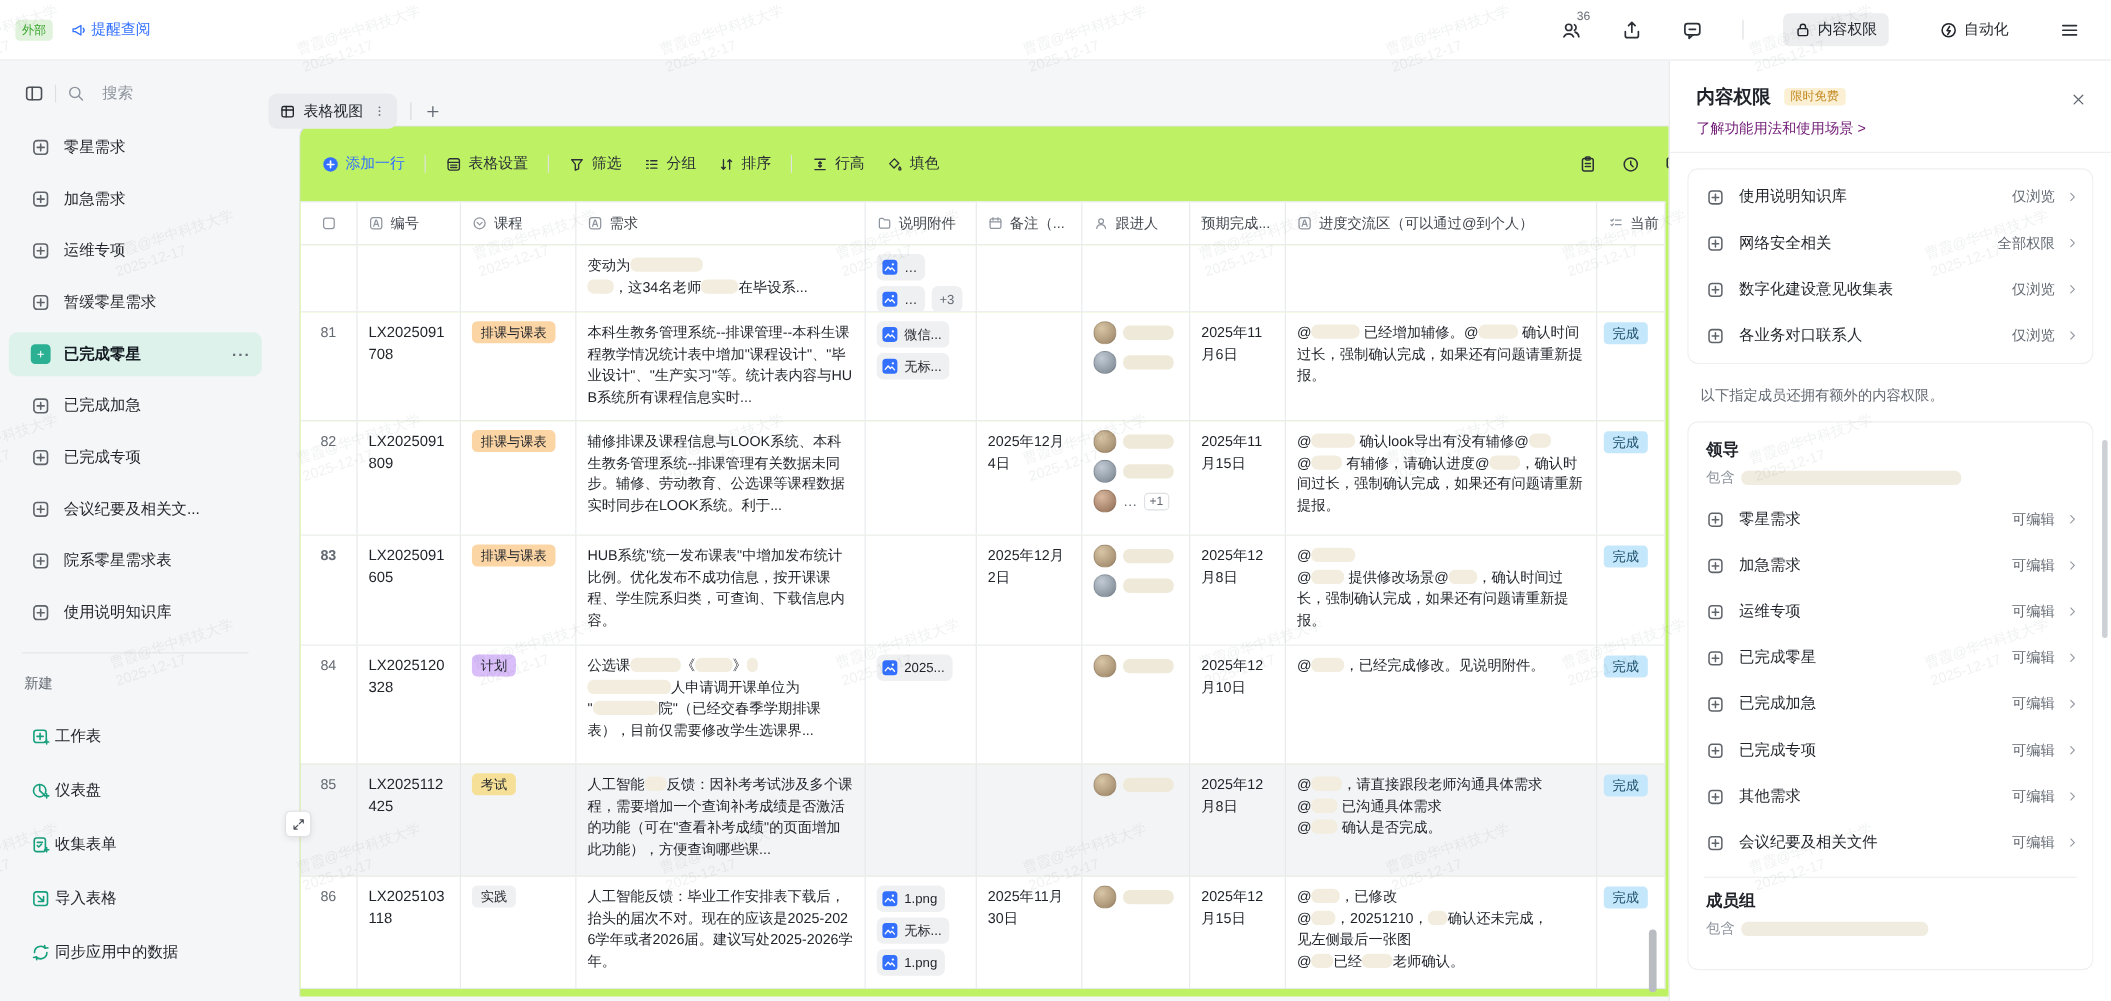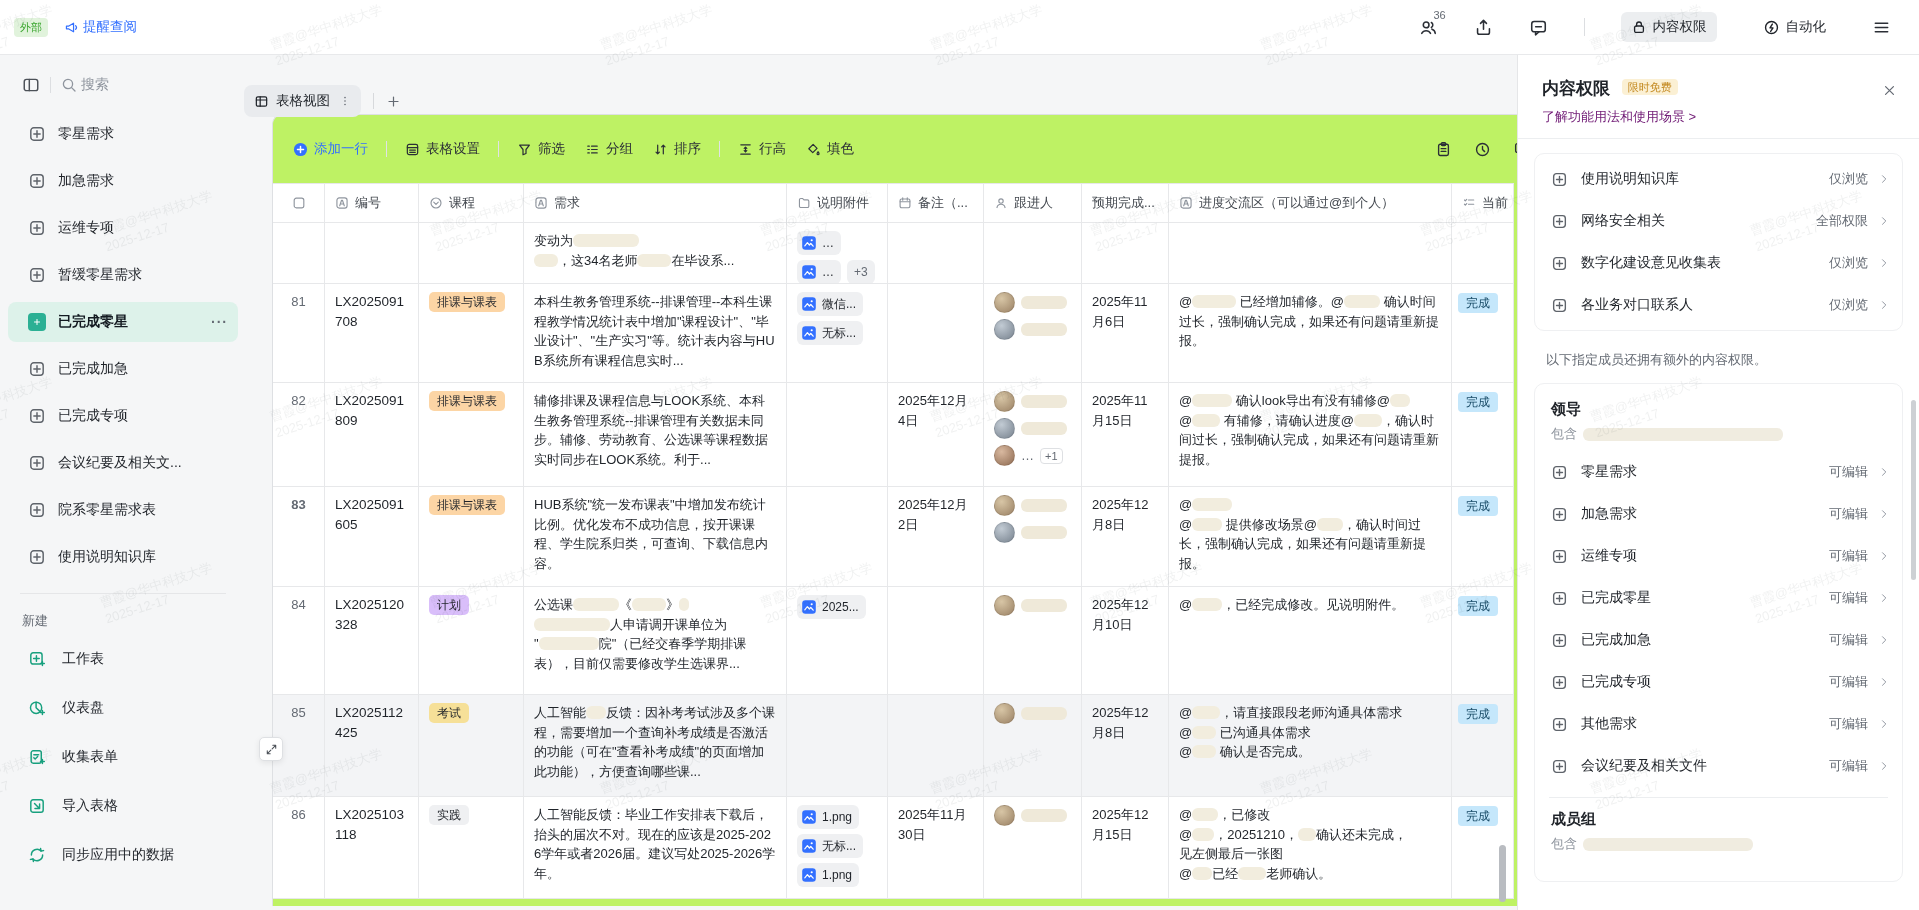--- a/index.html
+++ b/index.html
@@ -18,30 +18,30 @@
 .tb-ic{position:relative;color:#2b2f36;cursor:pointer}
 .tb-ic svg.ic{width:19px;height:19px}
 .tb-count{position:absolute;top:-9px;left:15px;font-size:11px;color:#646a73}
 .tb-divider{width:1px;height:18px;background:#dcdee1}
 .tb-btn{display:flex;align-items:center;gap:6px;font-size:13.5px;padding:6px 10px;border-radius:6px;cursor:pointer;color:#1f2329}
 .tb-btn.active{background:#eceef0}
 
 #sidebar{position:absolute;left:0;top:55px;width:246px;bottom:0;z-index:10}
 #sb-top{display:flex;align-items:center;height:44px;margin:8px 10px 0 22px;gap:10px;color:#4c5158}
 #sb-top .sep{width:1px;height:16px;background:#dcdee1}
-#sb-search{display:flex;align-items:center;gap:4px;color:#8f959e;font-size:14px;flex:1;cursor:text}
+#sb-search{display:flex;align-items:center;gap:16px;color:#8f959e;font-size:14px;flex:1;cursor:text}
 .sb-item{display:flex;align-items:center;gap:12px;height:40px;margin:7px 8px 0 8px;padding:0 10px 0 20px;border-radius:8px;font-size:14px;color:#1f2329;cursor:pointer}
 .sb-item .tblic{width:18px;height:18px;color:#5f646b;flex:none}
 .sb-item.active{background:#ddf2ea;font-weight:700}
 .sb-item.active .lbl{color:#131a21}
 .sb-item .more{margin-left:auto;color:#646a73;letter-spacing:1px;font-size:14px}
 .tblic-active{width:18px;height:18px;border-radius:4px;background:#2bb094;display:flex;align-items:center;justify-content:center;flex:none}
 .sb-div{height:1px;background:#e5e6e8;margin:16px 20px 0 20px}
 #sb-new-label{margin:18px 0 0 22px;color:#646a73;font-size:13px}
-.sb-new{display:flex;align-items:center;gap:16px;height:40px;margin:9px 8px 0 8px;padding:0 10px 0 20px;font-size:14px;color:#1f2329;cursor:pointer;border-radius:8px}
+.sb-new{display:flex;align-items:flex-end;gap:4px;height:40px;margin:9px 8px 0 8px;padding:0 10px 0 20px;font-size:14px;color:#1f2329;cursor:pointer;border-radius:8px}
 .sb-new .nic{color:#17a07e;width:18px;height:18px;flex:none}
 
 #tabbar{position:absolute;left:244px;top:85px;display:flex;align-items:center;z-index:10}
 #view-tab{display:flex;align-items:center;gap:7px;background:#e9ebee;border-radius:8px;height:32px;padding:0 10px;cursor:pointer}
 #view-tab .lbl{font-size:13.5px;font-weight:500}
 #view-tab .dots{color:#646a73;font-size:13px;padding-left:2px;border-left:none}
 #tabbar .sep{width:1px;height:16px;background:#d7d9dc;margin:0 12px}
 #tab-add{color:#646a73;cursor:pointer}
 
 #card{position:absolute;left:272px;top:114px;width:1444px;height:792px;background:#bef264;border:1px solid #dee0e3;border-bottom:none;border-radius:10px 10px 0 0;z-index:5;overflow:hidden}

